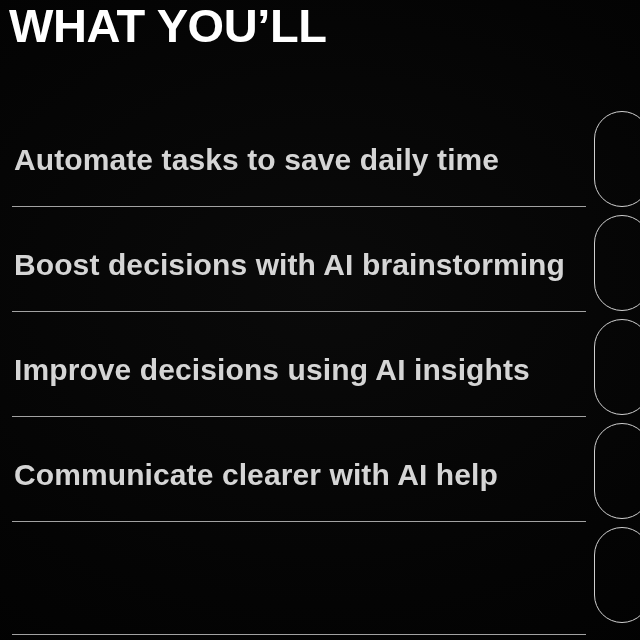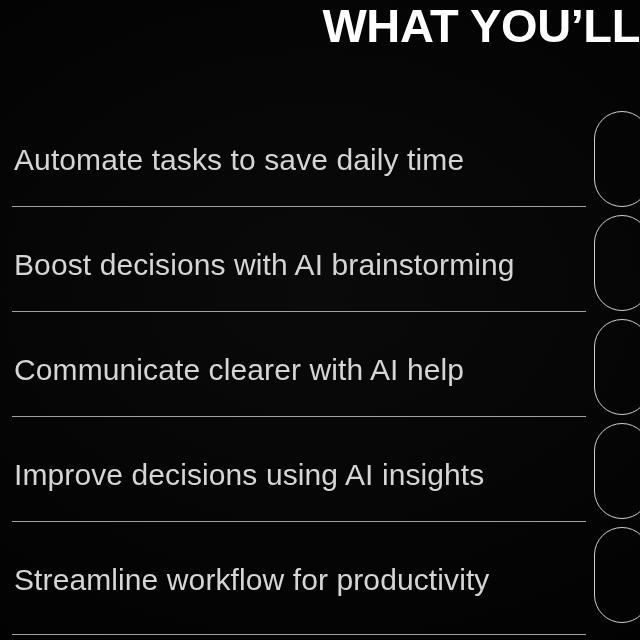--- a/index.html
+++ b/index.html
@@ -26,24 +26,23 @@
     position: absolute;
     inset: 0;
     background:
       radial-gradient(120% 90% at 50% 45%, #0a0a0a 0%, #040404 55%, #000000 100%);
     pointer-events: none;
   }
 
   
   .title-block {
     position: absolute;
-    right: 0;
+    right: 11px;
     top: 4px;
     width: 620px;
-    text-align: right;
   }
   .title-line {
     display: block;
     color: #ffffff;
     font-family: "Liberation Sans", sans-serif;
     font-weight: 700;
     font-size: 47px;
     line-height: 44px;
     letter-spacing: -0.4px;
     white-space: nowrap;
@@ -63,21 +62,21 @@
   }
   .list-item:last-child {
     height: 104px;
   }
   .item-text {
     position: absolute;
     left: 14px;
     top: 30px;
     color: #d5d5d5;
     font-family: "Liberation Sans", sans-serif;
-    font-weight: 400;
+    font-weight: 700;
     font-size: 30px;
     line-height: 36px;
     letter-spacing: 0.1px;
     white-space: nowrap;
   }
   .item-rule {
     position: absolute;
     left: 12px;
     width: 574px;
     bottom: 10px;
@@ -129,31 +128,30 @@
       <span class="item-text">Automate tasks to save daily time</span>
       <span class="item-rule"></span>
     </div>
 
     <div class="list-item">
       <span class="item-text">Boost decisions with AI brainstorming</span>
       <span class="item-rule"></span>
     </div>
 
     <div class="list-item">
+      <span class="item-text">Improve decisions using AI insights</span>
+      <span class="item-rule"></span>
+    </div>
+
+    <div class="list-item">
       <span class="item-text">Communicate clearer with AI help</span>
       <span class="item-rule"></span>
     </div>
 
     <div class="list-item">
-      <span class="item-text">Improve decisions using AI insights</span>
-      <span class="item-rule"></span>
-    </div>
-
-    <div class="list-item">
-      <span class="item-text">Streamline workflow for productivity</span>
       <span class="item-rule"></span>
     </div>
 
   </div>
 
   <div class="pill-column">
     <div class="pill p1"></div>
     <div class="pill p2"></div>
     <div class="pill p3"></div>
     <div class="pill p4"></div>

